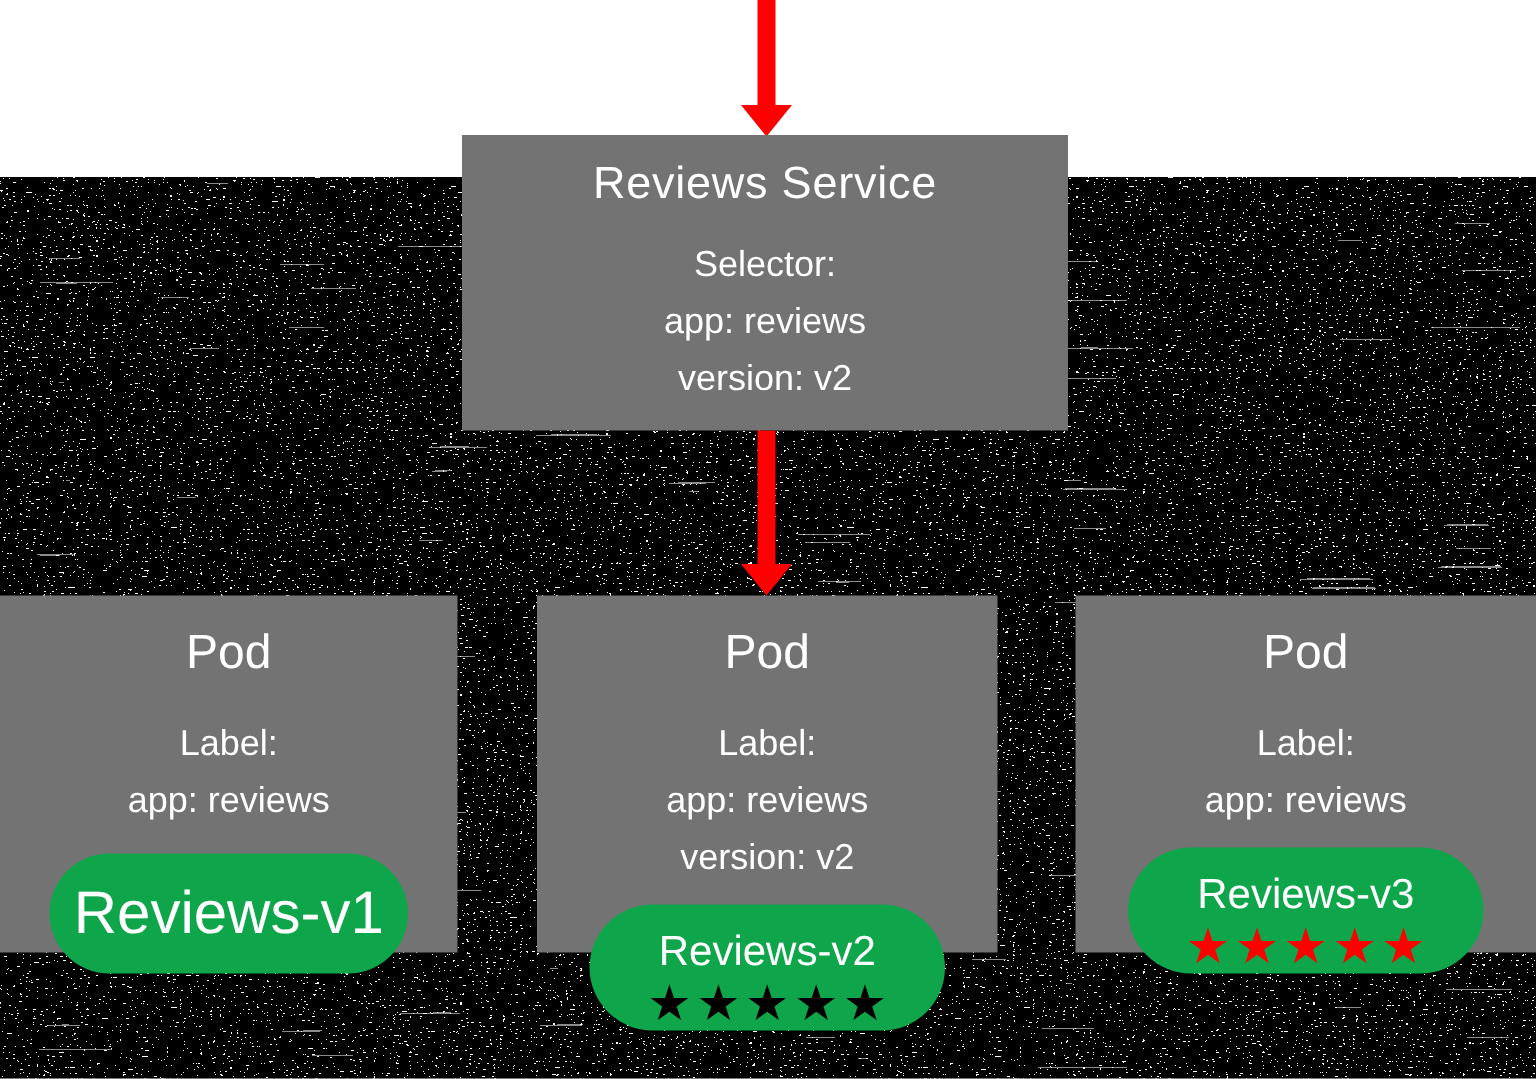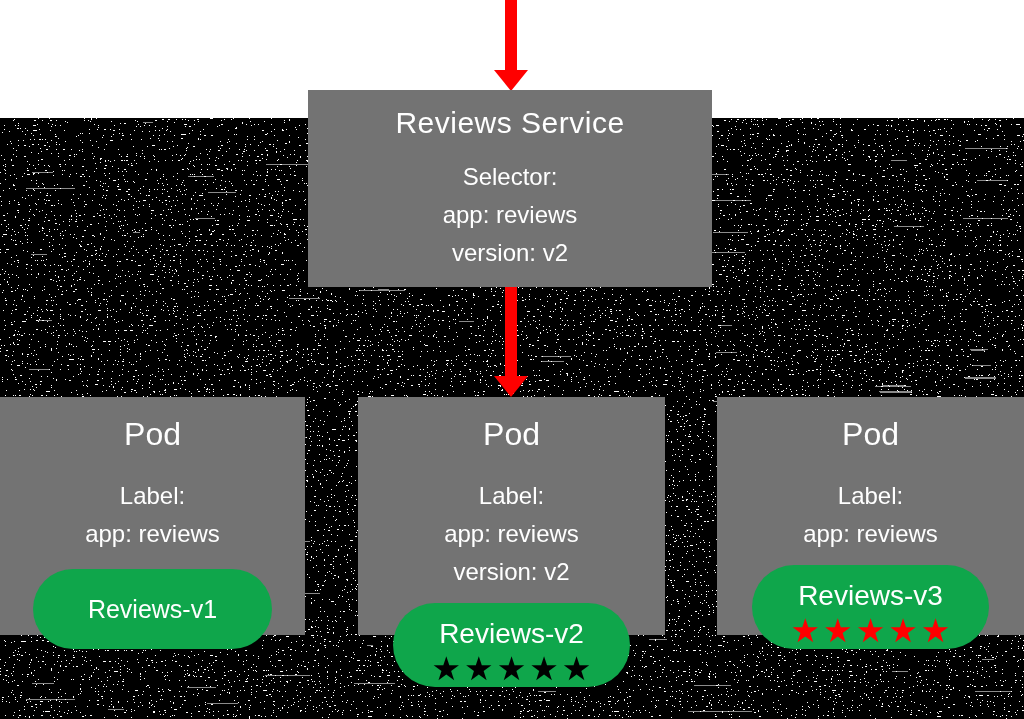--- a/index.html
+++ b/index.html
@@ -60,21 +60,21 @@
     position: relative;
     margin: 16px auto 0 auto;
     background: #0fa64b;
     border-radius: 44px;
     color: #ffffff;
     display: flex;
     flex-direction: column;
     align-items: center;
     justify-content: center;
   }
-  .pill-plain { width: 239px; height: 80px; font-size: 25px; }
+  .pill-plain { width: 239px; height: 80px; font-size: 40px; }
   .pill-stars { width: 237px; height: 84px; margin-top: 12px; }
   .pill-stars .pill-label { font-size: 28px; line-height: 34px; margin-top: 15px; }
   .stars-row {
     font-size: 33px;
     line-height: 38px;
     letter-spacing: 3px;
     margin-top: -1px;
     text-indent: 3px;
   }
   .stars-black { color: #000000; }

